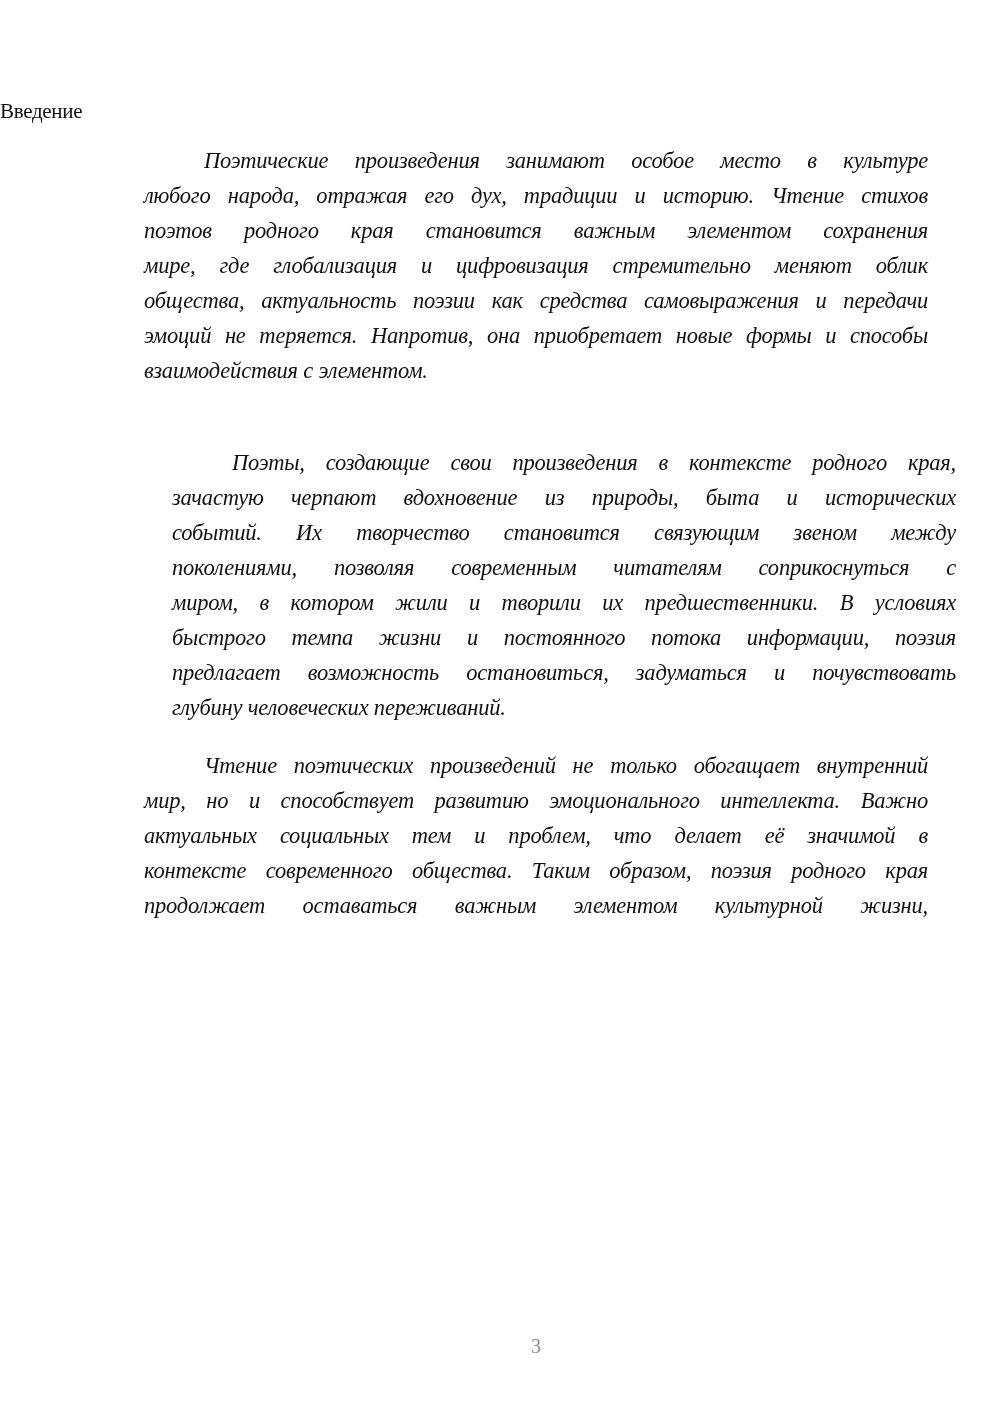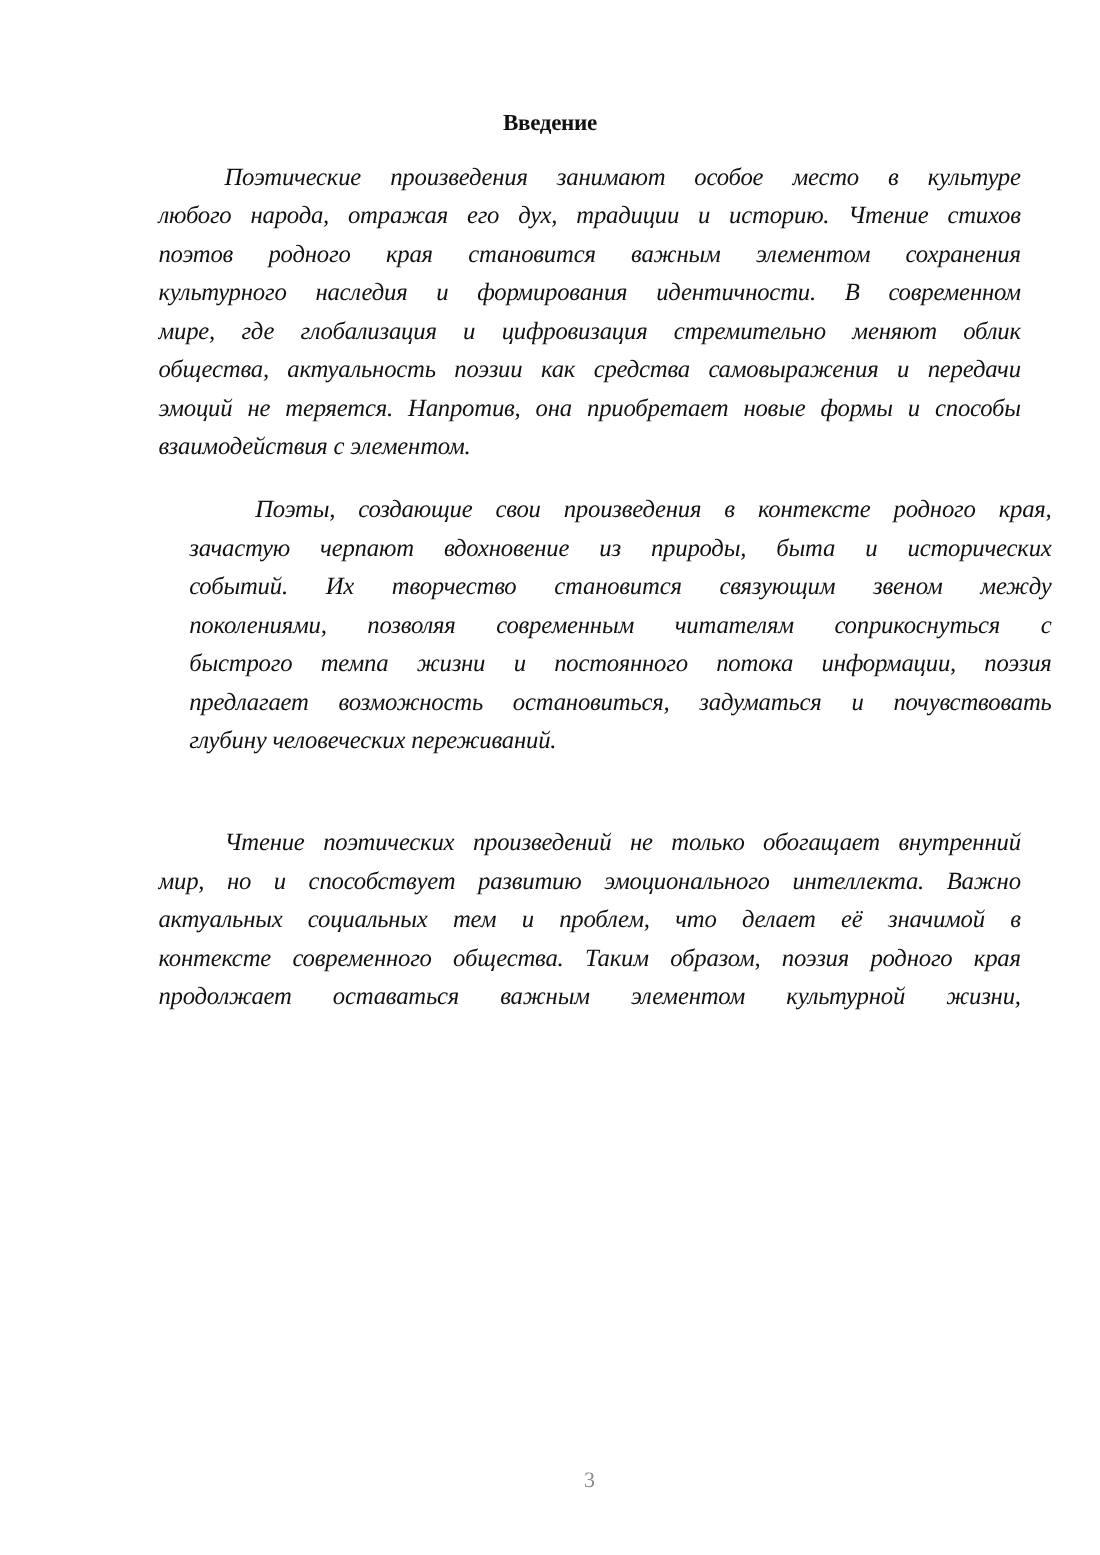--- a/index.html
+++ b/index.html
@@ -4,21 +4,21 @@
   <style>
     html, body { margin: 0; padding: 0; background: #ffffff; }
     body { width: 1000px; height: 1414px; position: relative; overflow: hidden; }
     .page {
       position: absolute; left: 0; top: 0; width: 1000px; height: 1414px;
       background: #ffffff; color: #111111;
       font-family: "Liberation Serif", "DejaVu Serif", serif;
     }
     .title {
       position: absolute; left: 0; width: 1000px; top: 97px;
-      text-align: center; font-weight: bold; font-size: 21px; line-height: 28px;
+      font-weight: normal; font-size: 21px; line-height: 28px;
       letter-spacing: -0.3px;
     }
     .para { position: absolute; left: 144px; width: 784px; }
     .line {
       font-size: 22.5px; line-height: 35px; height: 35px;
       text-align: justify; text-align-last: justify; white-space: nowrap;
       letter-spacing: -0.2px;
       font-style: italic;
     }
     .line.first { text-indent: 60px; }
@@ -35,32 +35,32 @@
 </head>
 <body>
 
 <div class="page">
   <div class="title">Введение</div>
 
   <div class="para p1">
     <div class="line first">Поэтические произведения занимают особое место в культуре</div>
     <div class="line">любого народа, отражая его дух, традиции и историю. Чтение стихов</div>
     <div class="line">поэтов родного края становится важным элементом сохранения</div>
-    <div class="line">культурного наследия и формирования идентичности. В современном</div>
     <div class="line">мире, где глобализация и цифровизация стремительно меняют облик</div>
     <div class="line">общества, актуальность поэзии как средства самовыражения и передачи</div>
     <div class="line">эмоций не теряется. Напротив, она приобретает новые формы и способы</div>
     <div class="line last">взаимодействия с элементом.</div>
   </div>
 
   <div class="para p2">
     <div class="line first">Поэты, создающие свои произведения в контексте родного края,</div>
     <div class="line">зачастую черпают вдохновение из природы, быта и исторических</div>
     <div class="line">событий. Их творчество становится связующим звеном между</div>
     <div class="line">поколениями, позволяя современным читателям соприкоснуться с</div>
+    <div class="line">миром, в котором жили и творили их предшественники. В условиях</div>
     <div class="line">быстрого темпа жизни и постоянного потока информации, поэзия</div>
     <div class="line">предлагает возможность остановиться, задуматься и почувствовать</div>
     <div class="line last">глубину человеческих переживаний.</div>
   </div>
 
   <div class="para p3">
     <div class="line first">Чтение поэтических произведений не только обогащает внутренний</div>
     <div class="line">мир, но и способствует развитию эмоционального интеллекта. Важно</div>
     <div class="line">актуальных социальных тем и проблем, что делает её значимой в</div>
     <div class="line">контексте современного общества. Таким образом, поэзия родного края</div>

